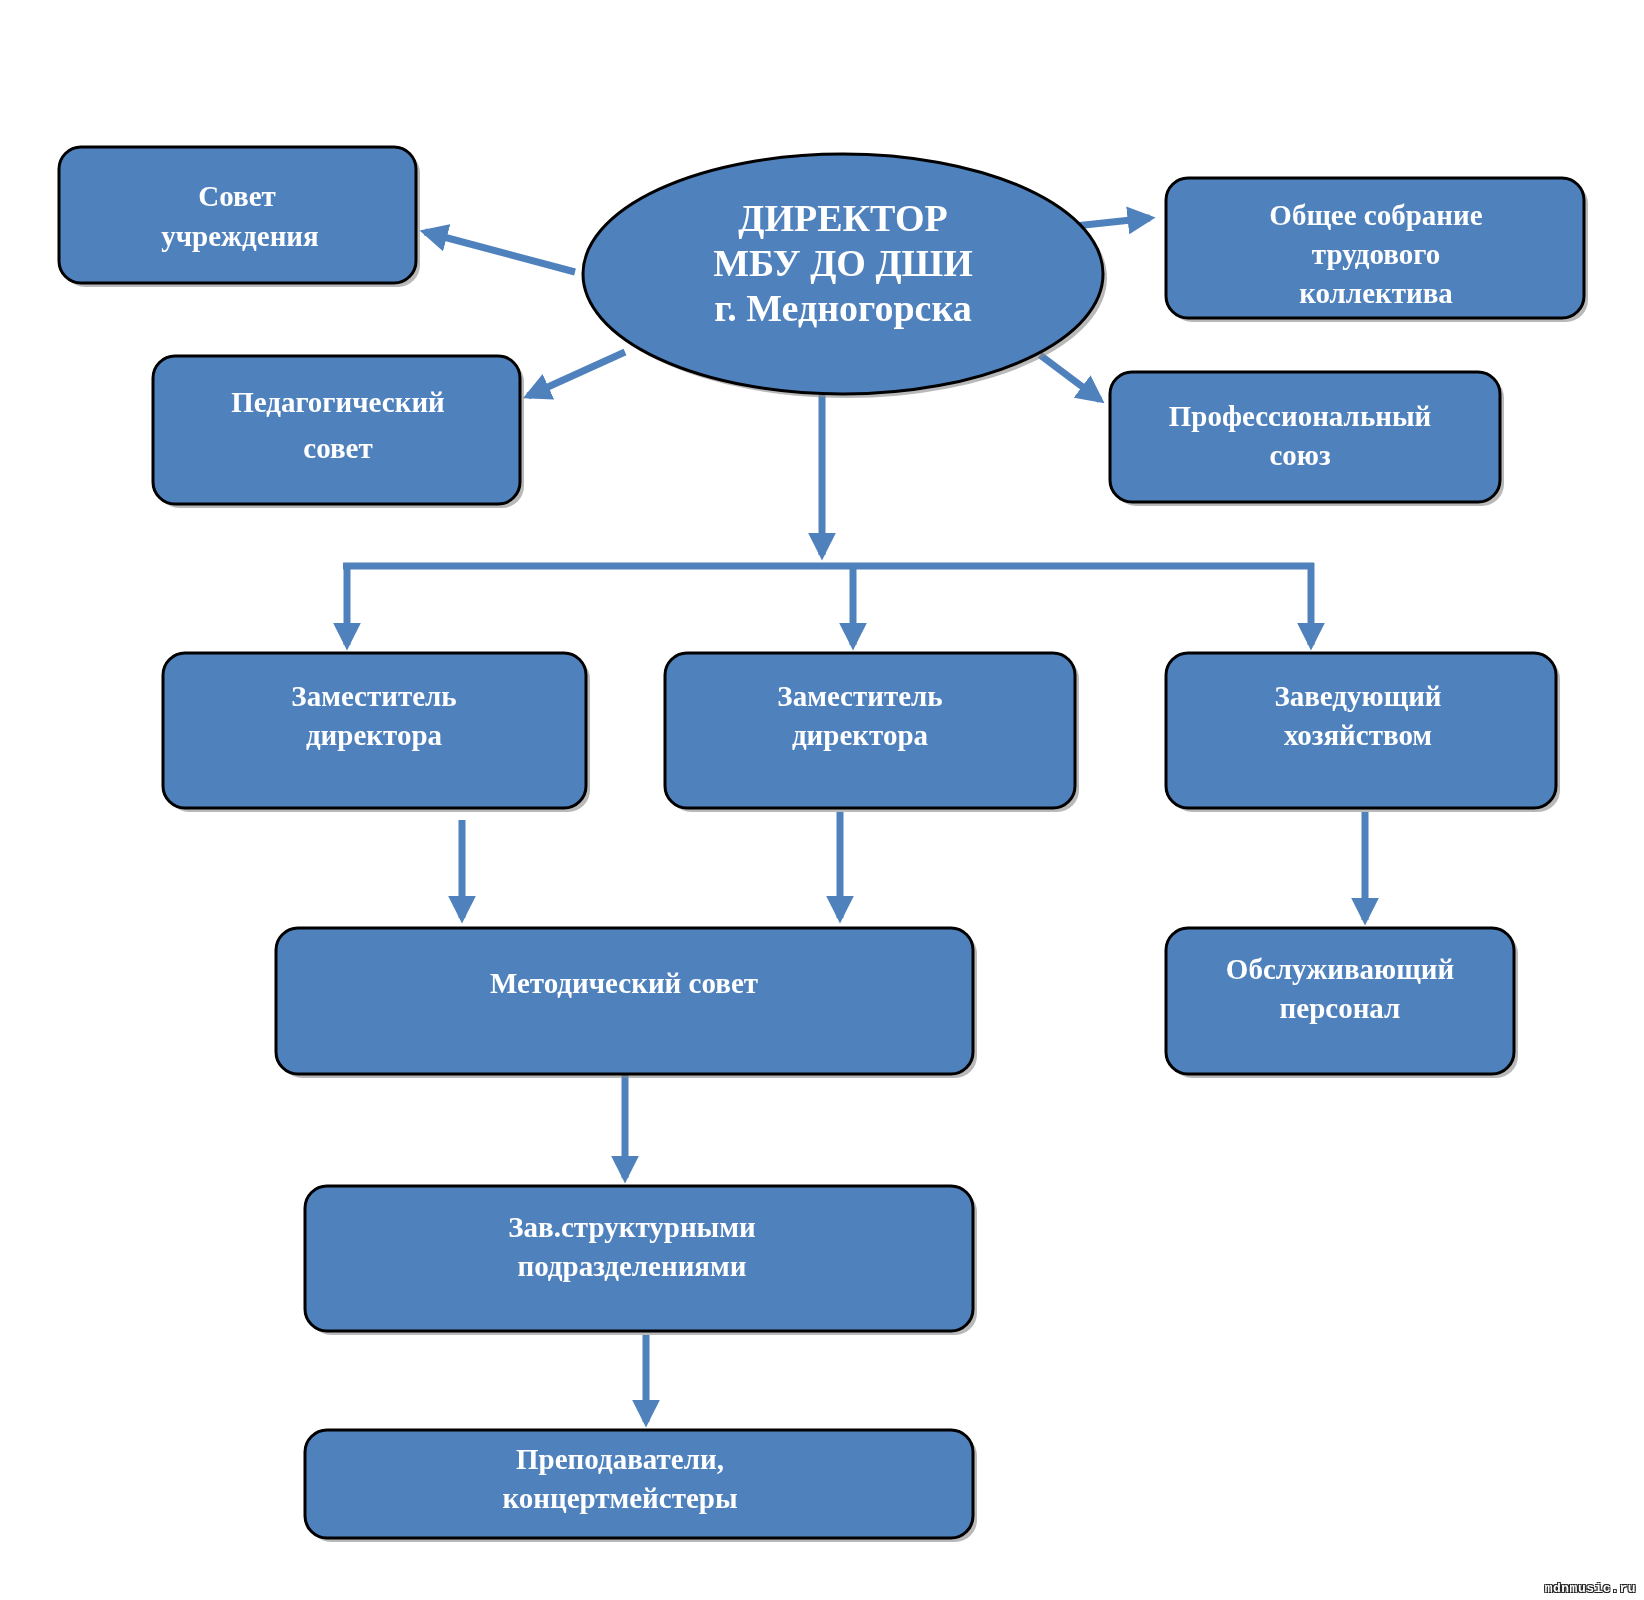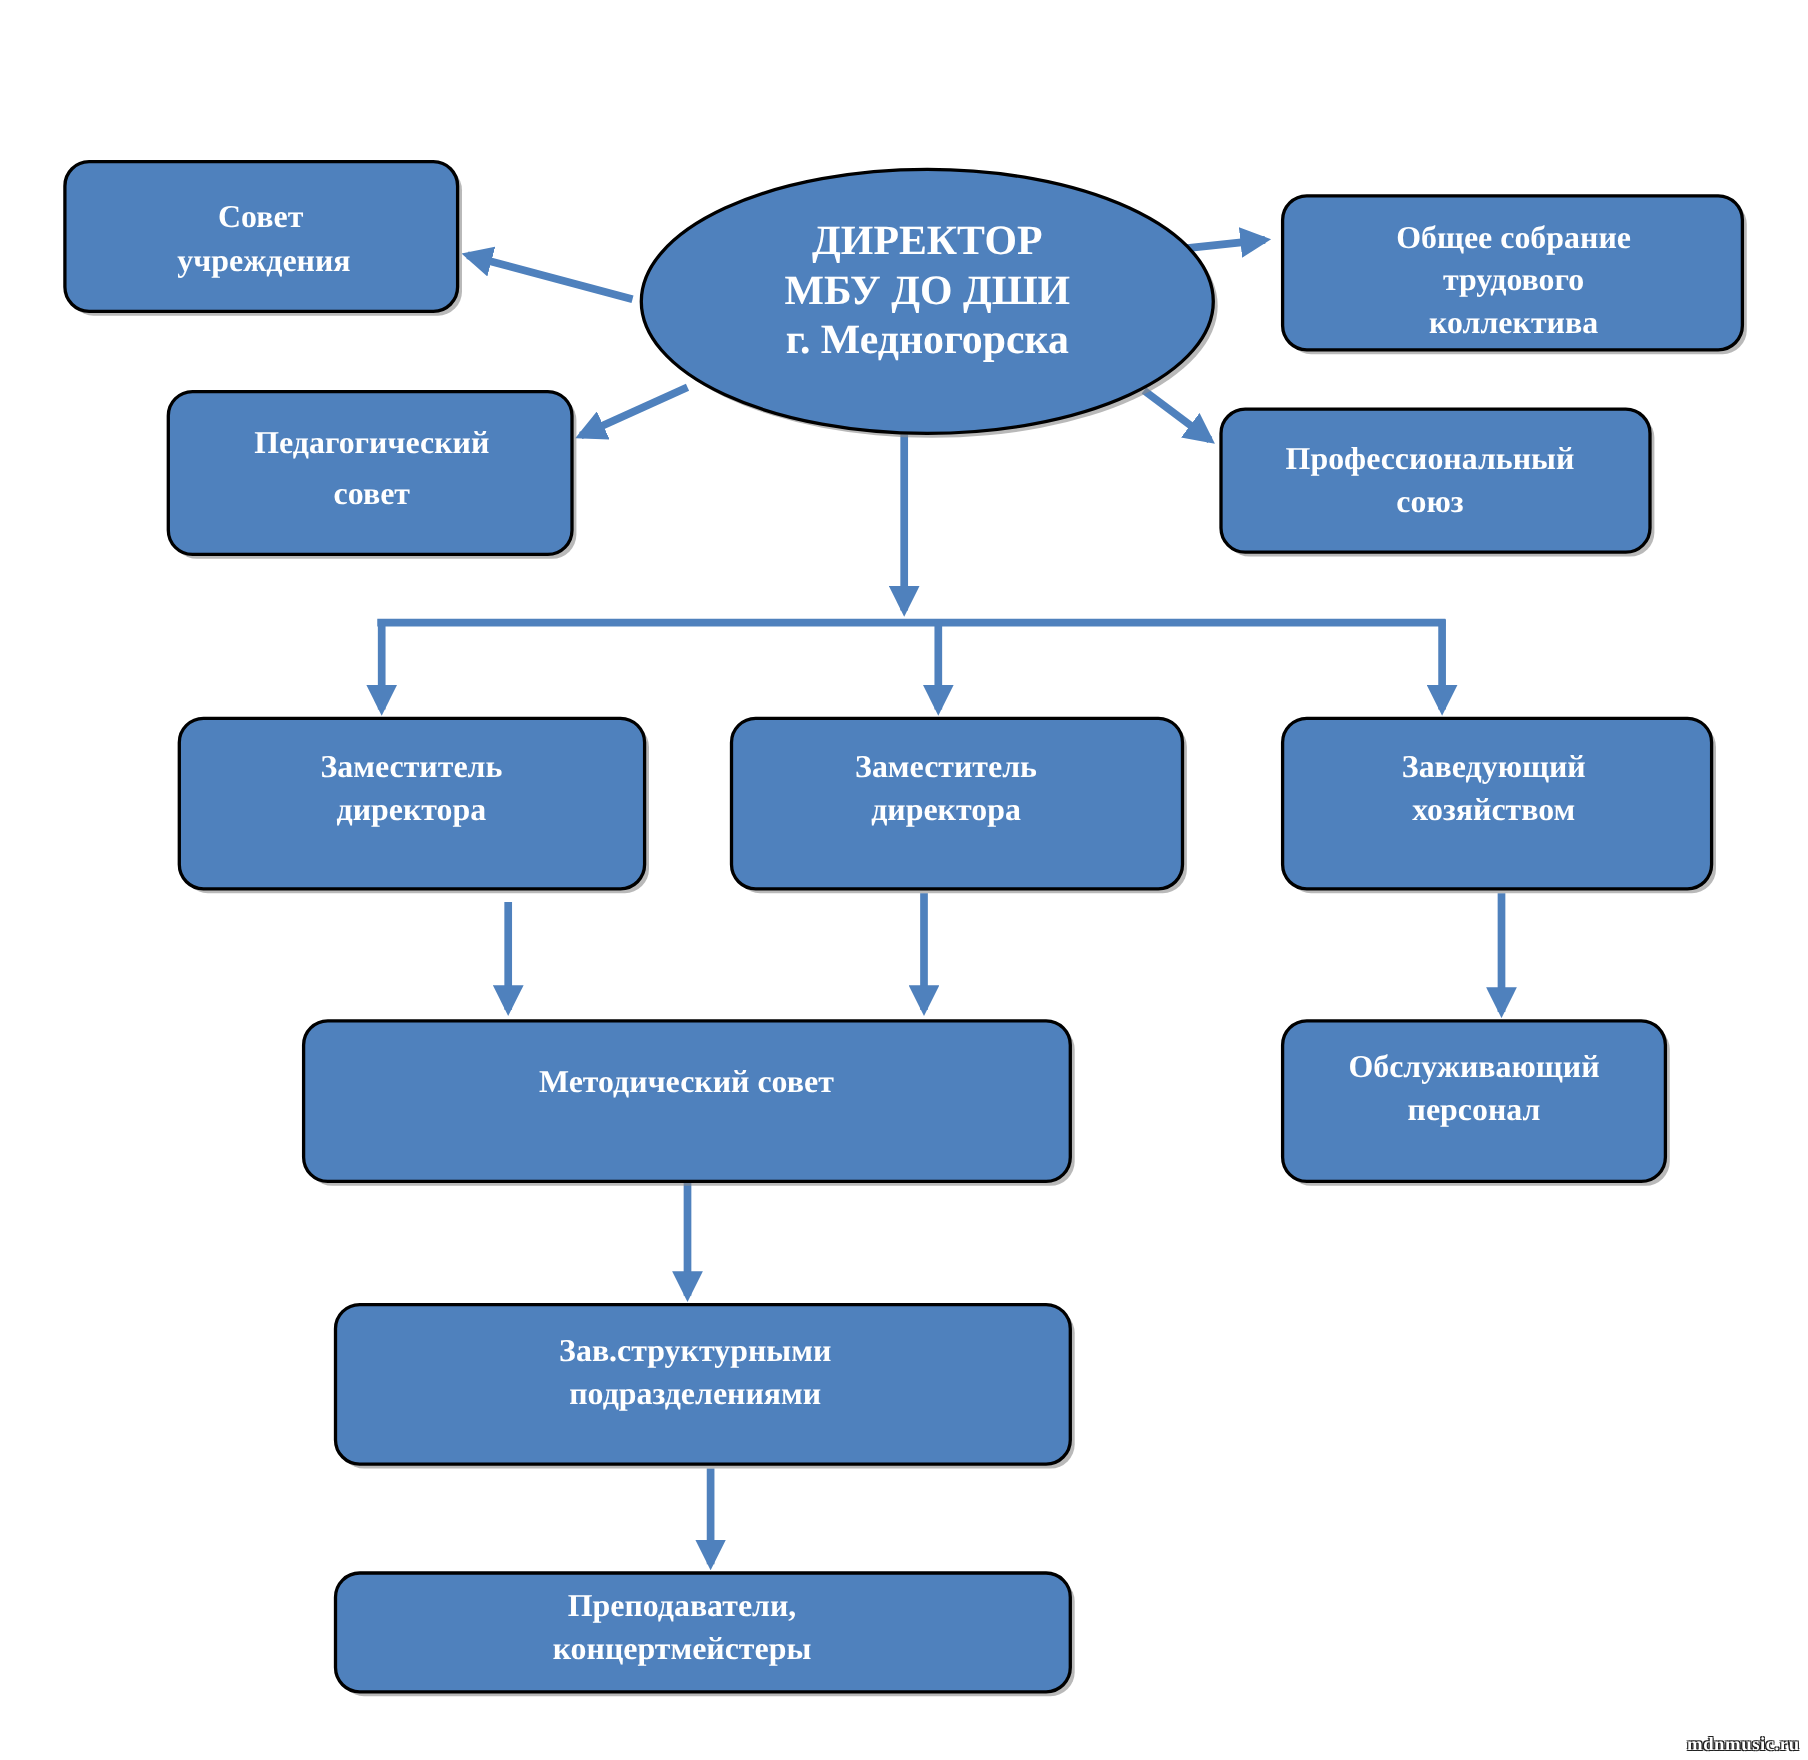--- a/index.html
+++ b/index.html
@@ -4,21 +4,21 @@
 <style>
   html, body { margin: 0; padding: 0; background: #ffffff; }
   body { width: 1644px; height: 1600px; position: relative; overflow: hidden;
          font-family: "Liberation Serif", "DejaVu Serif", serif; }
   #diagram { position: absolute; left: 0; top: 0; }
   .box-text { fill: #ffffff; font-family: "Liberation Serif", "DejaVu Serif", serif;
               font-weight: bold; font-size: 29px; text-anchor: middle; }
   .ell-text { fill: #ffffff; font-family: "Liberation Serif", "DejaVu Serif", serif;
               font-weight: bold; font-size: 38px; text-anchor: middle; }
   .wm { position: absolute; right: 8px; bottom: 4px;
-        font-family: Liberation Serif, serif; font-weight: bold; font-size: 17px;
+        font-family: Liberation Mono, monospace; font-weight: bold; font-size: 13px;
         color: #ffffff; letter-spacing: 0.5px;
         text-shadow: -1px -1px 0 #222, 1px -1px 0 #222, -1px 1px 0 #222, 1px 1px 0 #222; }
 </style>
 </head>
 <body>
 
 <svg id="diagram" width="1644" height="1600" viewBox="0 0 1644 1600">
   <defs>
     <marker id="ah" viewBox="0 0 10 10" refX="8" refY="5" markerWidth="4" markerHeight="4" orient="auto" markerUnits="strokeWidth">
       <path d="M0,0 L10,5 L0,10 z" fill="#4f81bd"></path>

